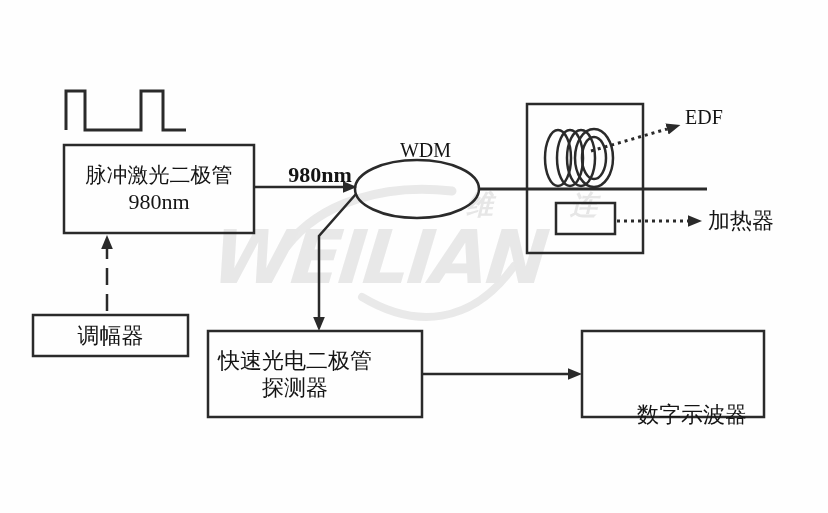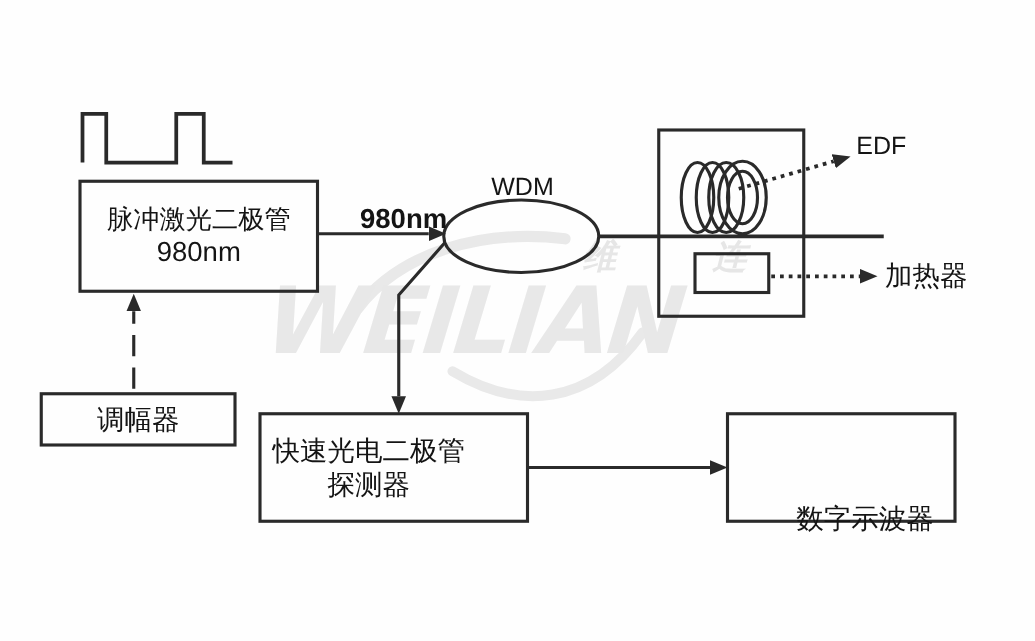--- a/index.html
+++ b/index.html
@@ -26,21 +26,21 @@
   .lbl{position:absolute;z-index:2;line-height:1.25;}
   .box-lbl{
     display:flex;flex-direction:column;align-items:center;justify-content:center;
     text-align:center;
   }
   .t21{font-size:21px;}
   .t19{font-size:22px;}
   .t20{font-size:20px;}
   .t22{font-size:22px;}
   .bold{font-weight:bold;}
-  .serif{font-family:Liberation Sans, sans-serif;}
+  .serif{font-family:Liberation Serif, serif;}
 </style>
 </head>
 <body>
 
 <div class="stage">
 
   <div class="wm">
     <svg width="828" height="513">
       <path d="M 286 247 C 320 202 385 183 452 191" fill="none" stroke="#e9e9e9" stroke-width="9" stroke-linecap="round"></path>
       <path d="M 362 297 C 415 329 472 325 514 266" fill="none" stroke="#e9e9e9" stroke-width="8" stroke-linecap="round"></path>
@@ -96,21 +96,21 @@
     <rect x="582" y="331" width="182" height="86" fill="none" stroke="#2a2a2a" stroke-width="2.5"></rect>
   </svg>
 
   <div class="lbl box-lbl" style="left:64px;top:145px;width:190px;height:88px;position:absolute;">
     <div class="t21">脉冲激光二极管</div>
     <div class="t19 serif">980nm</div>
   </div>
 
   <div class="lbl t19 bold serif" style="left:288px;top:161px;width:64px;text-align:center;">980nm</div>
 
-  <div class="lbl t20 serif" style="left:385px;top:138px;width:66px;text-align:center;">WDM</div>
+  <div class="lbl t20 serif" style="left:385px;top:138px;width:66px;text-align:right;">WDM</div>
 
   <div class="lbl t20 serif" style="left:685px;top:105px;">EDF</div>
 
   <div class="lbl t22" style="left:708px;top:207px;">加热器</div>
 
   <div class="lbl box-lbl t19" style="left:33px;top:315px;width:155px;height:41px;position:absolute;">调幅器</div>
 
   <div class="lbl box-lbl t19" style="left:208px;top:331px;width:174px;height:86px;position:absolute;">快速光电二极管探测器</div>
 
   <div class="lbl box-lbl t19" style="left:582px;top:331px;width:220px;height:86px;position:absolute;margin-top:41px;">数字示波器</div>

